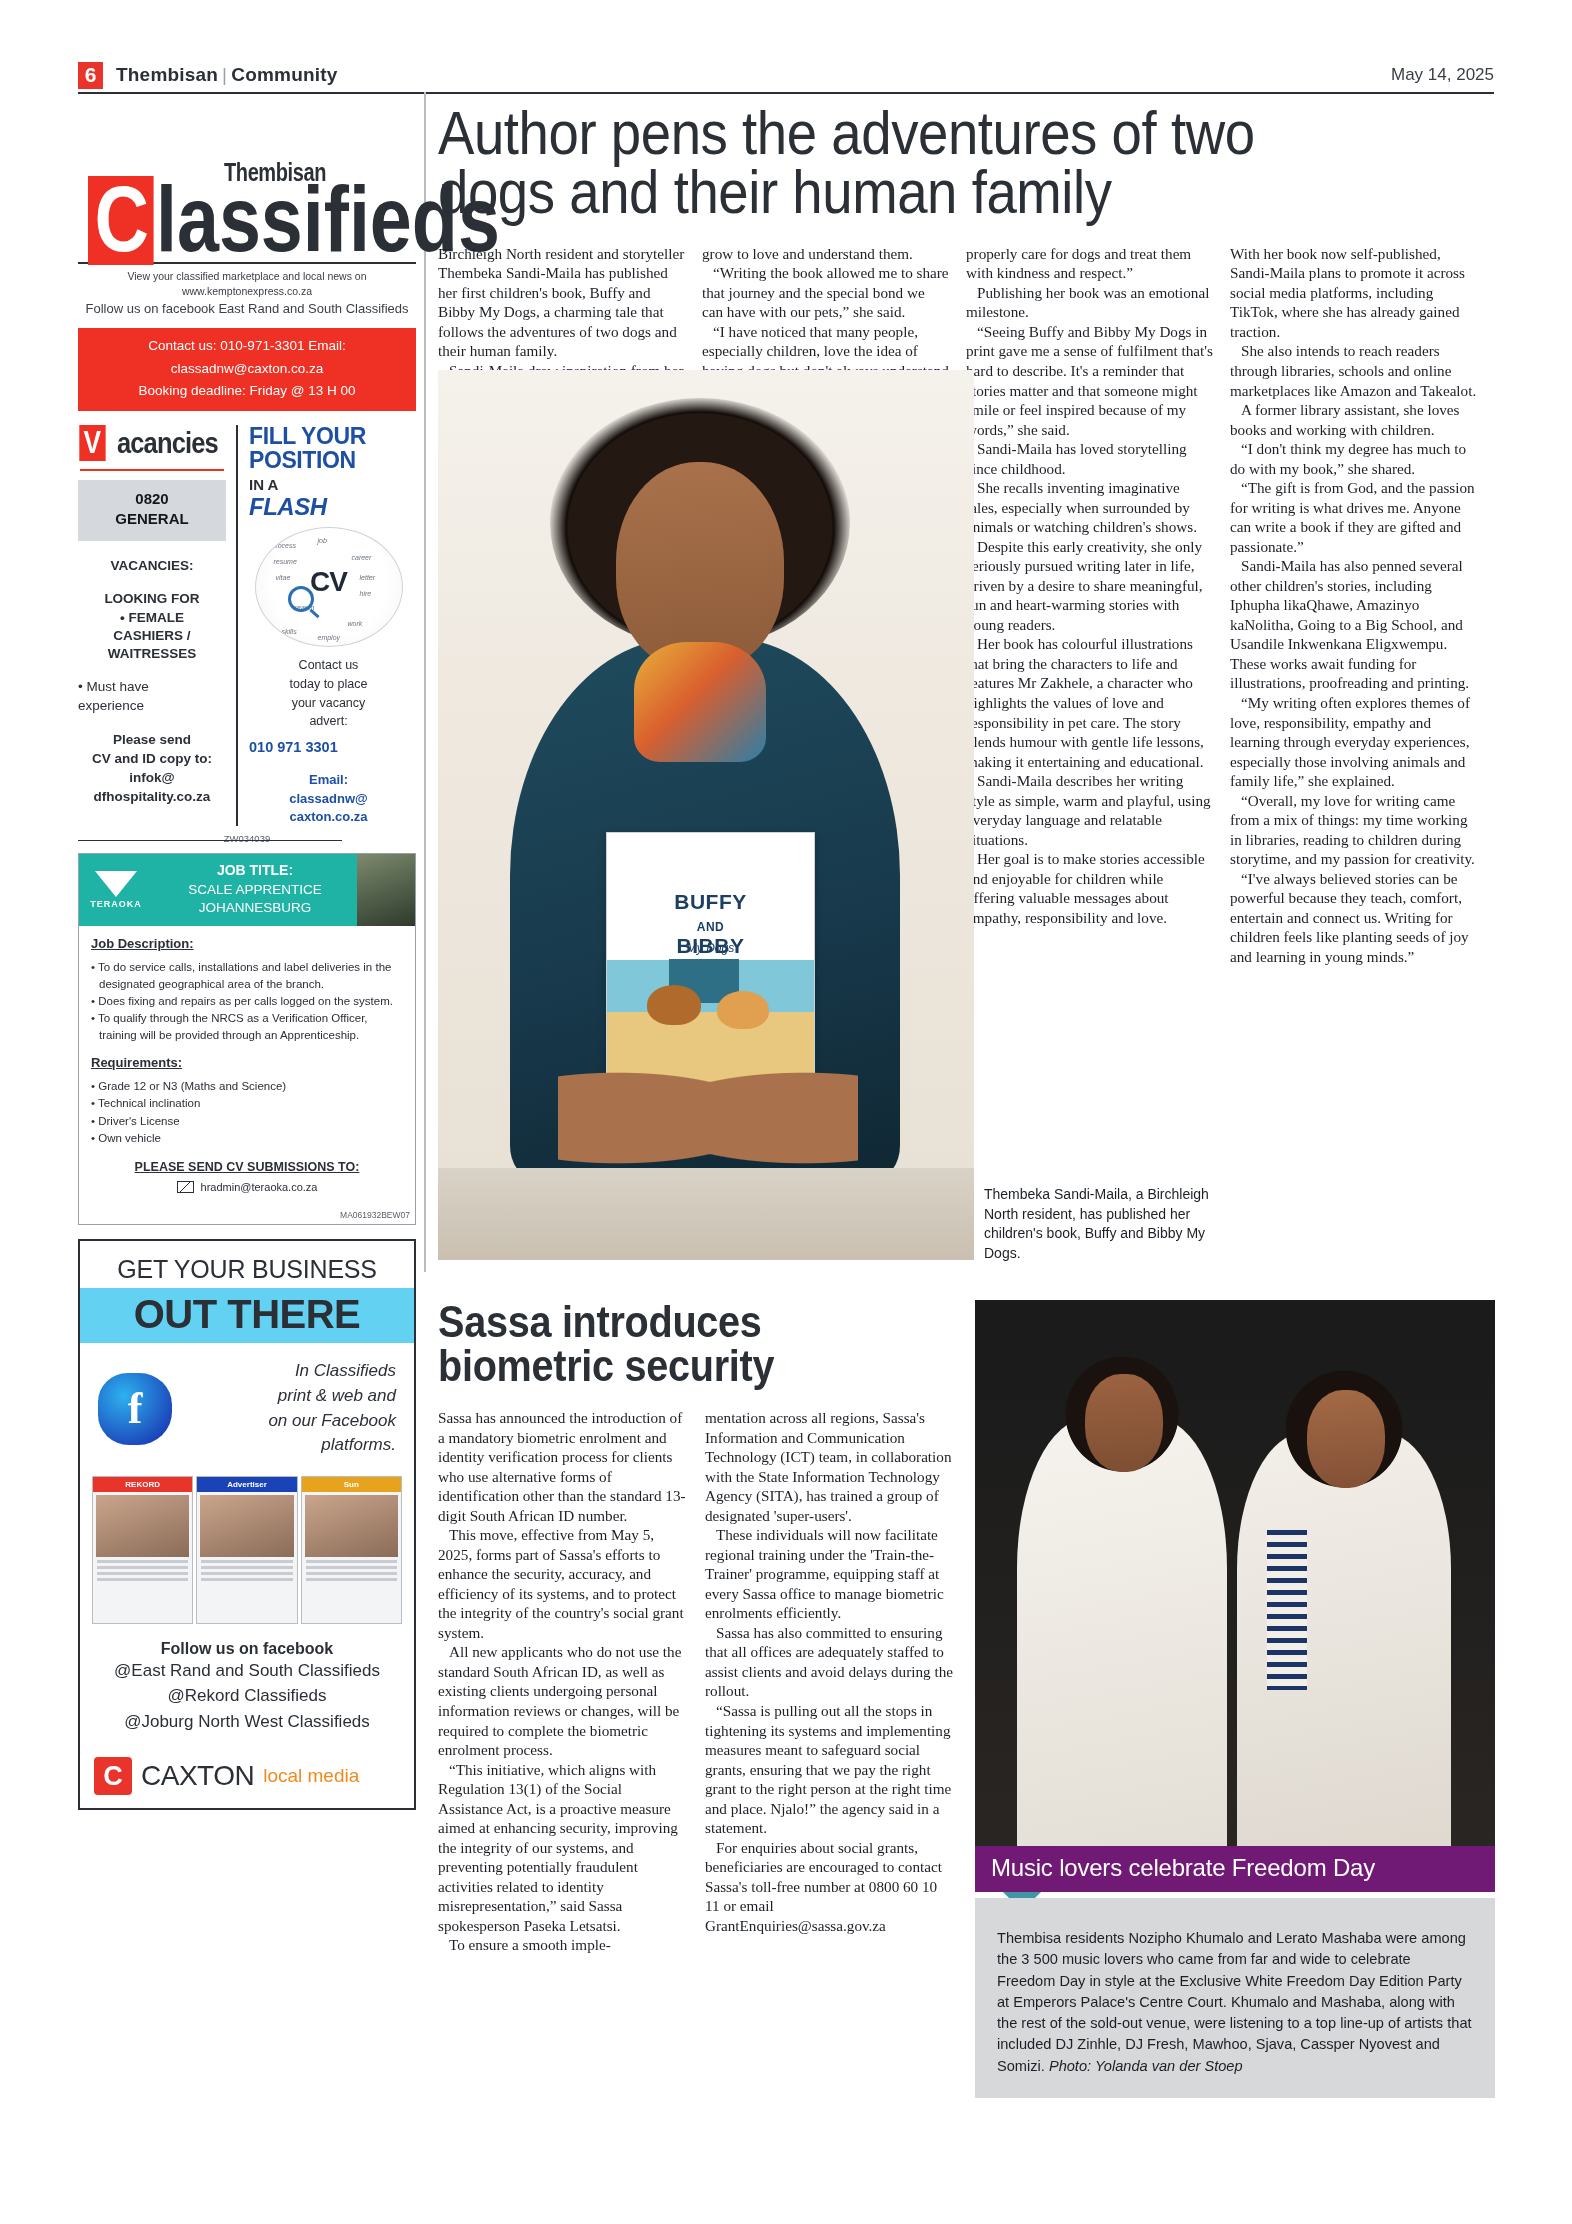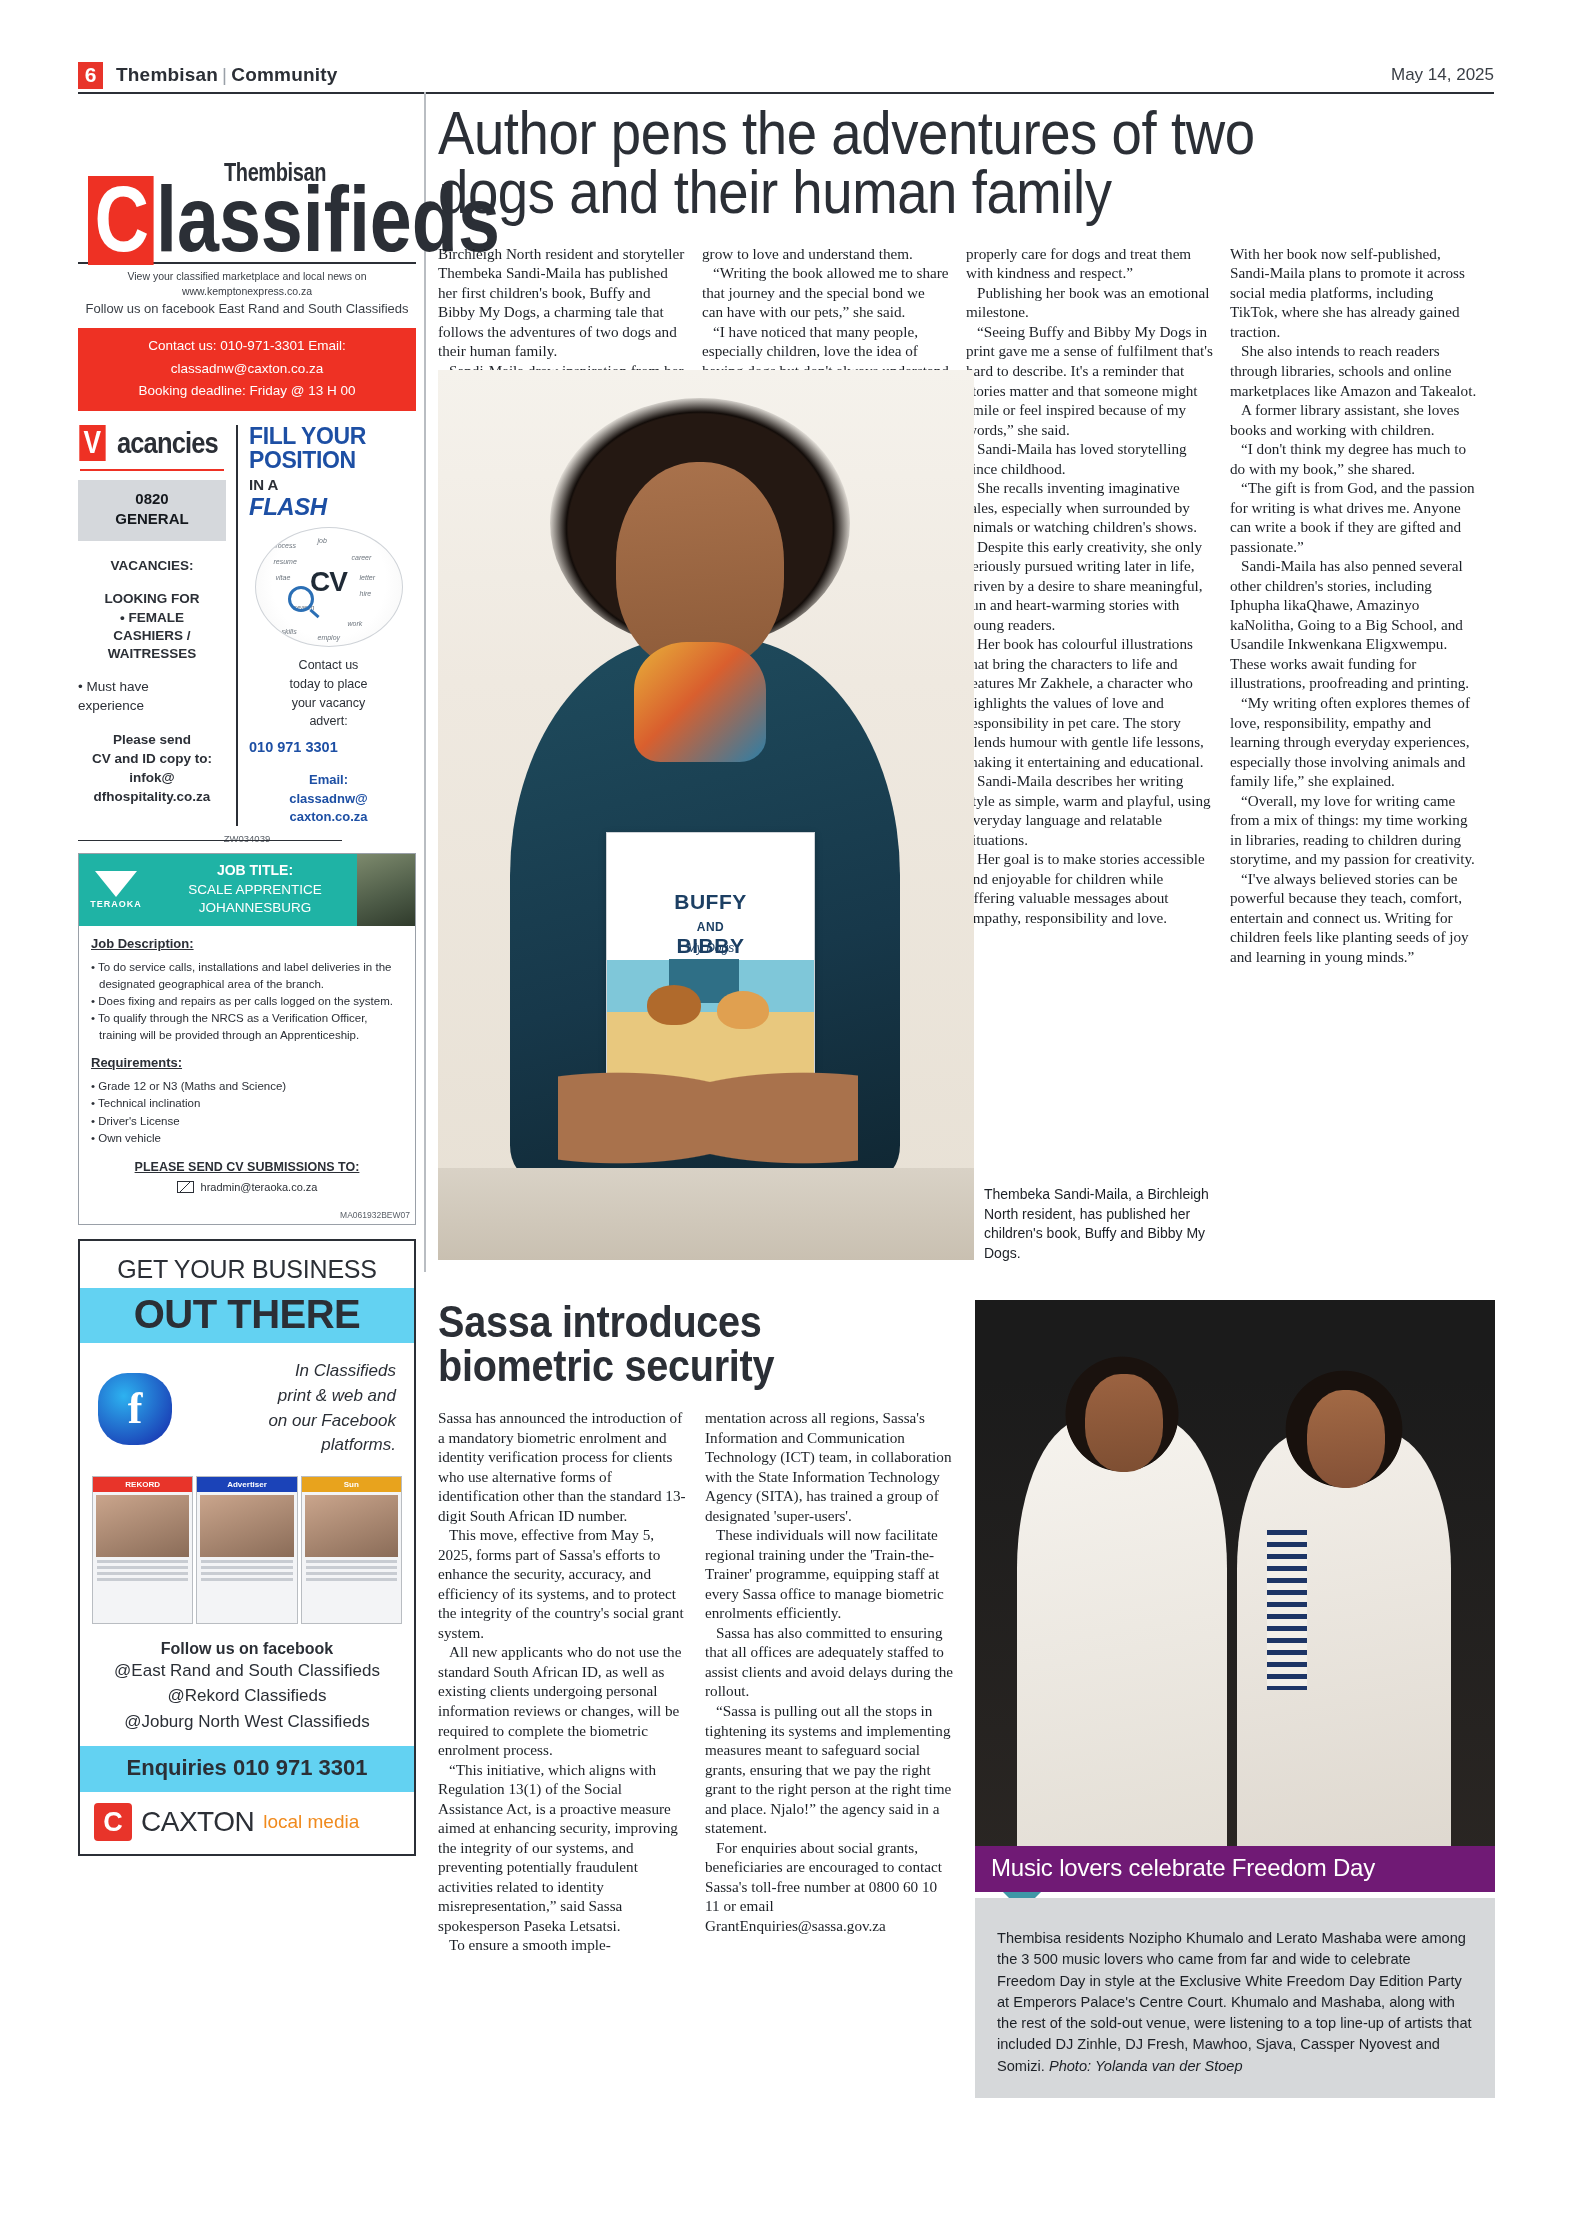--- a/index.html
+++ b/index.html
@@ -436,24 +436,20 @@
             <div class="pln"></div>
             <div class="pln"></div>
         </div>
       </div>
       <div class="biz-follow">Follow us on facebook</div>
       <div class="biz-handles">
         <div>@East Rand and South Classifieds</div>
         <div>@Rekord Classifieds</div>
         <div>@Joburg North West Classifieds</div>
       </div>
-      <div class="biz-enq">
-        <span>Enquiries</span>
-        <span>010 971 3301</span>
-      </div>
       <div class="caxton">
         <div class="cax-c">C</div>
         <div class="cax-name">CAXTON</div>
         <div class="cax-sub">local media</div>
       </div>
     </div>
   </div>
 
   <div class="edit">
     <h1 class="headline">Author pens the adventures of two dogs and their human family</h1>

